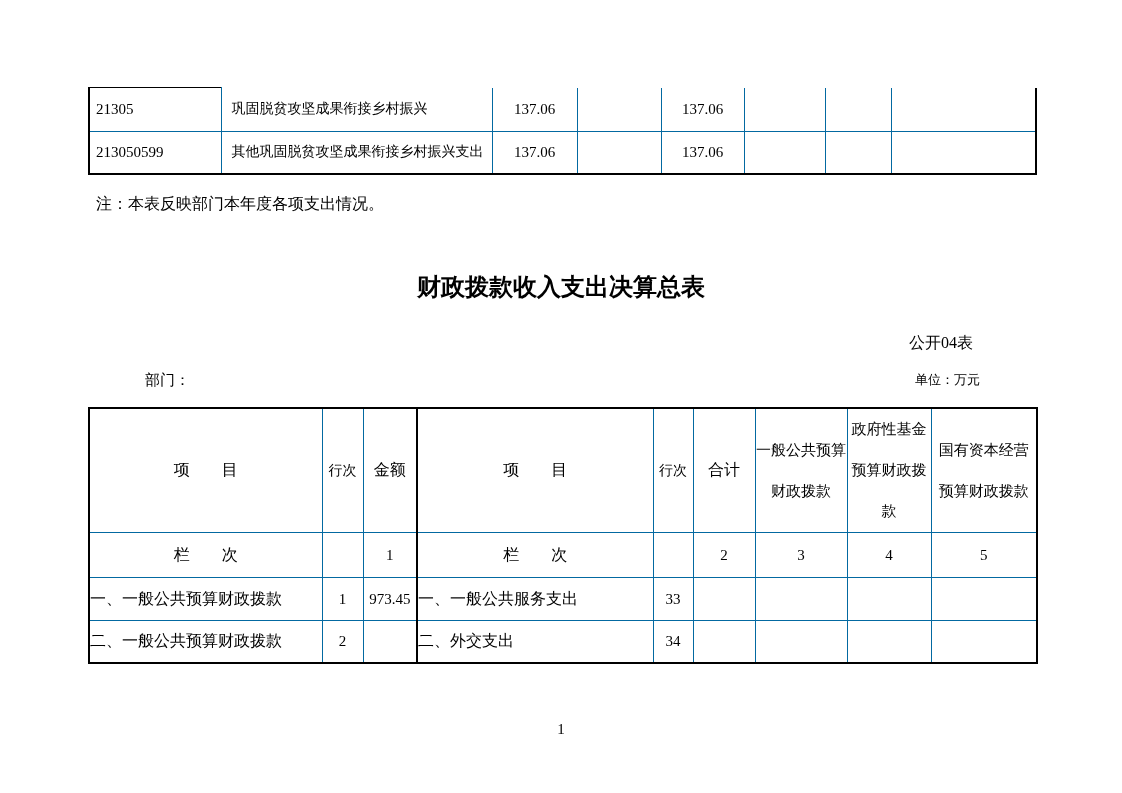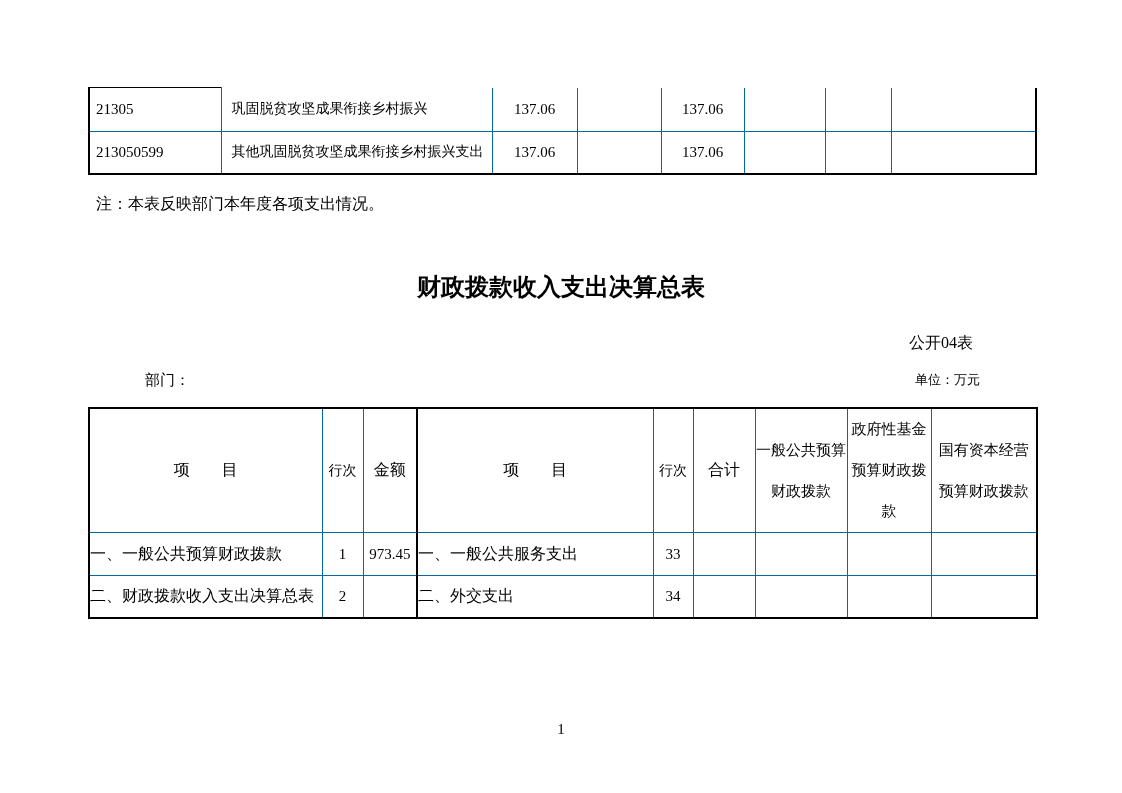--- a/index.html
+++ b/index.html
@@ -131,33 +131,44 @@
         <td class="center head">项　　目</td>
         <td class="center small">行次</td>
         <td class="center head">金额</td>
         <td class="center head div-l">项　　目</td>
         <td class="center small">行次</td>
         <td class="center head">合计</td>
         <td class="wrap">一般公共预算财政拨款</td>
         <td class="wrap">政府性基金预算财政拨款</td>
         <td class="wrap">国有资本经营预算财政拨款</td>
       </tr>
+      <tr style="height:45px">
+        <td class="center head">栏　　次</td>
+        <td></td>
+        <td class="num">1</td>
+        <td class="center head div-l">栏　　次</td>
+        <td></td>
+        <td class="num">2</td>
+        <td class="num">3</td>
+        <td class="num">4</td>
+        <td class="num">5</td>
+      </tr>
       <tr style="height:43px">
         <td class="label">一、一般公共预算财政拨款</td>
         <td class="num">1</td>
         <td class="num">973.45</td>
         <td class="label div-l">一、一般公共服务支出</td>
         <td class="num">33</td>
         <td class="num"></td>
         <td class="num"></td>
         <td class="num"></td>
         <td class="num"></td>
       </tr>
       <tr style="height:42px">
-        <td class="label">二、财政拨款收入支出决算总表</td>
+        <td class="label">二、一般公共预算财政拨款</td>
         <td class="num">2</td>
         <td class="num"></td>
         <td class="label div-l">二、外交支出</td>
         <td class="num">34</td>
         <td class="num"></td>
         <td class="num"></td>
         <td class="num"></td>
         <td class="num"></td>
       </tr>
     </tbody>

